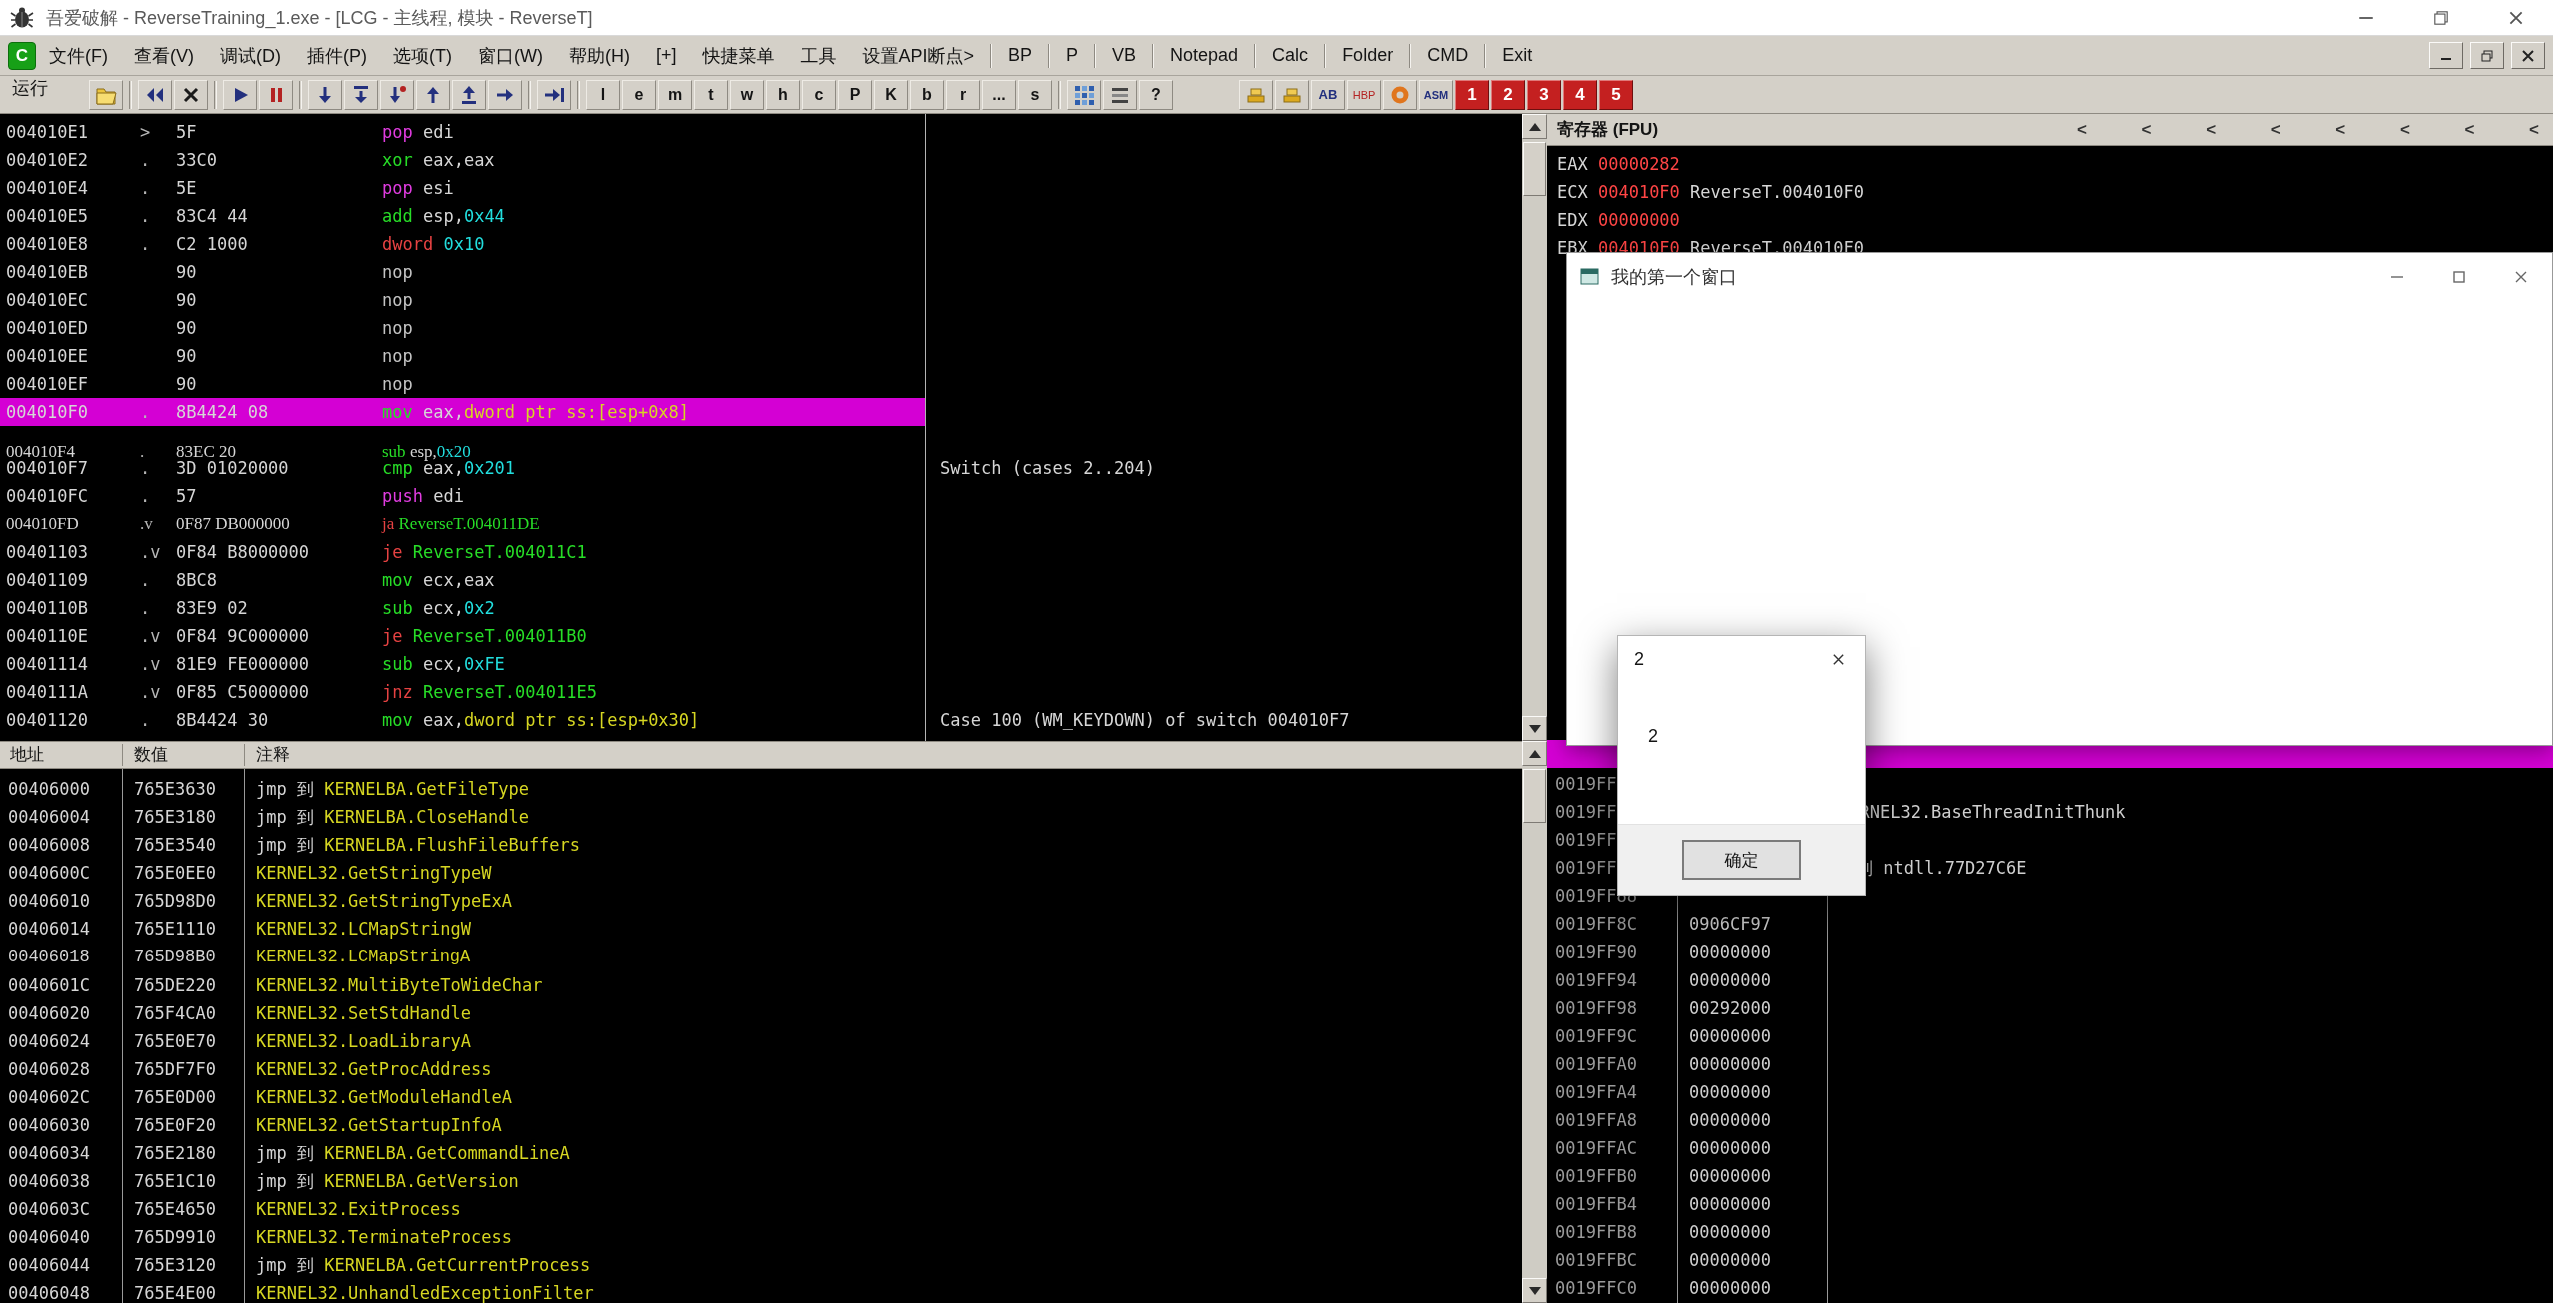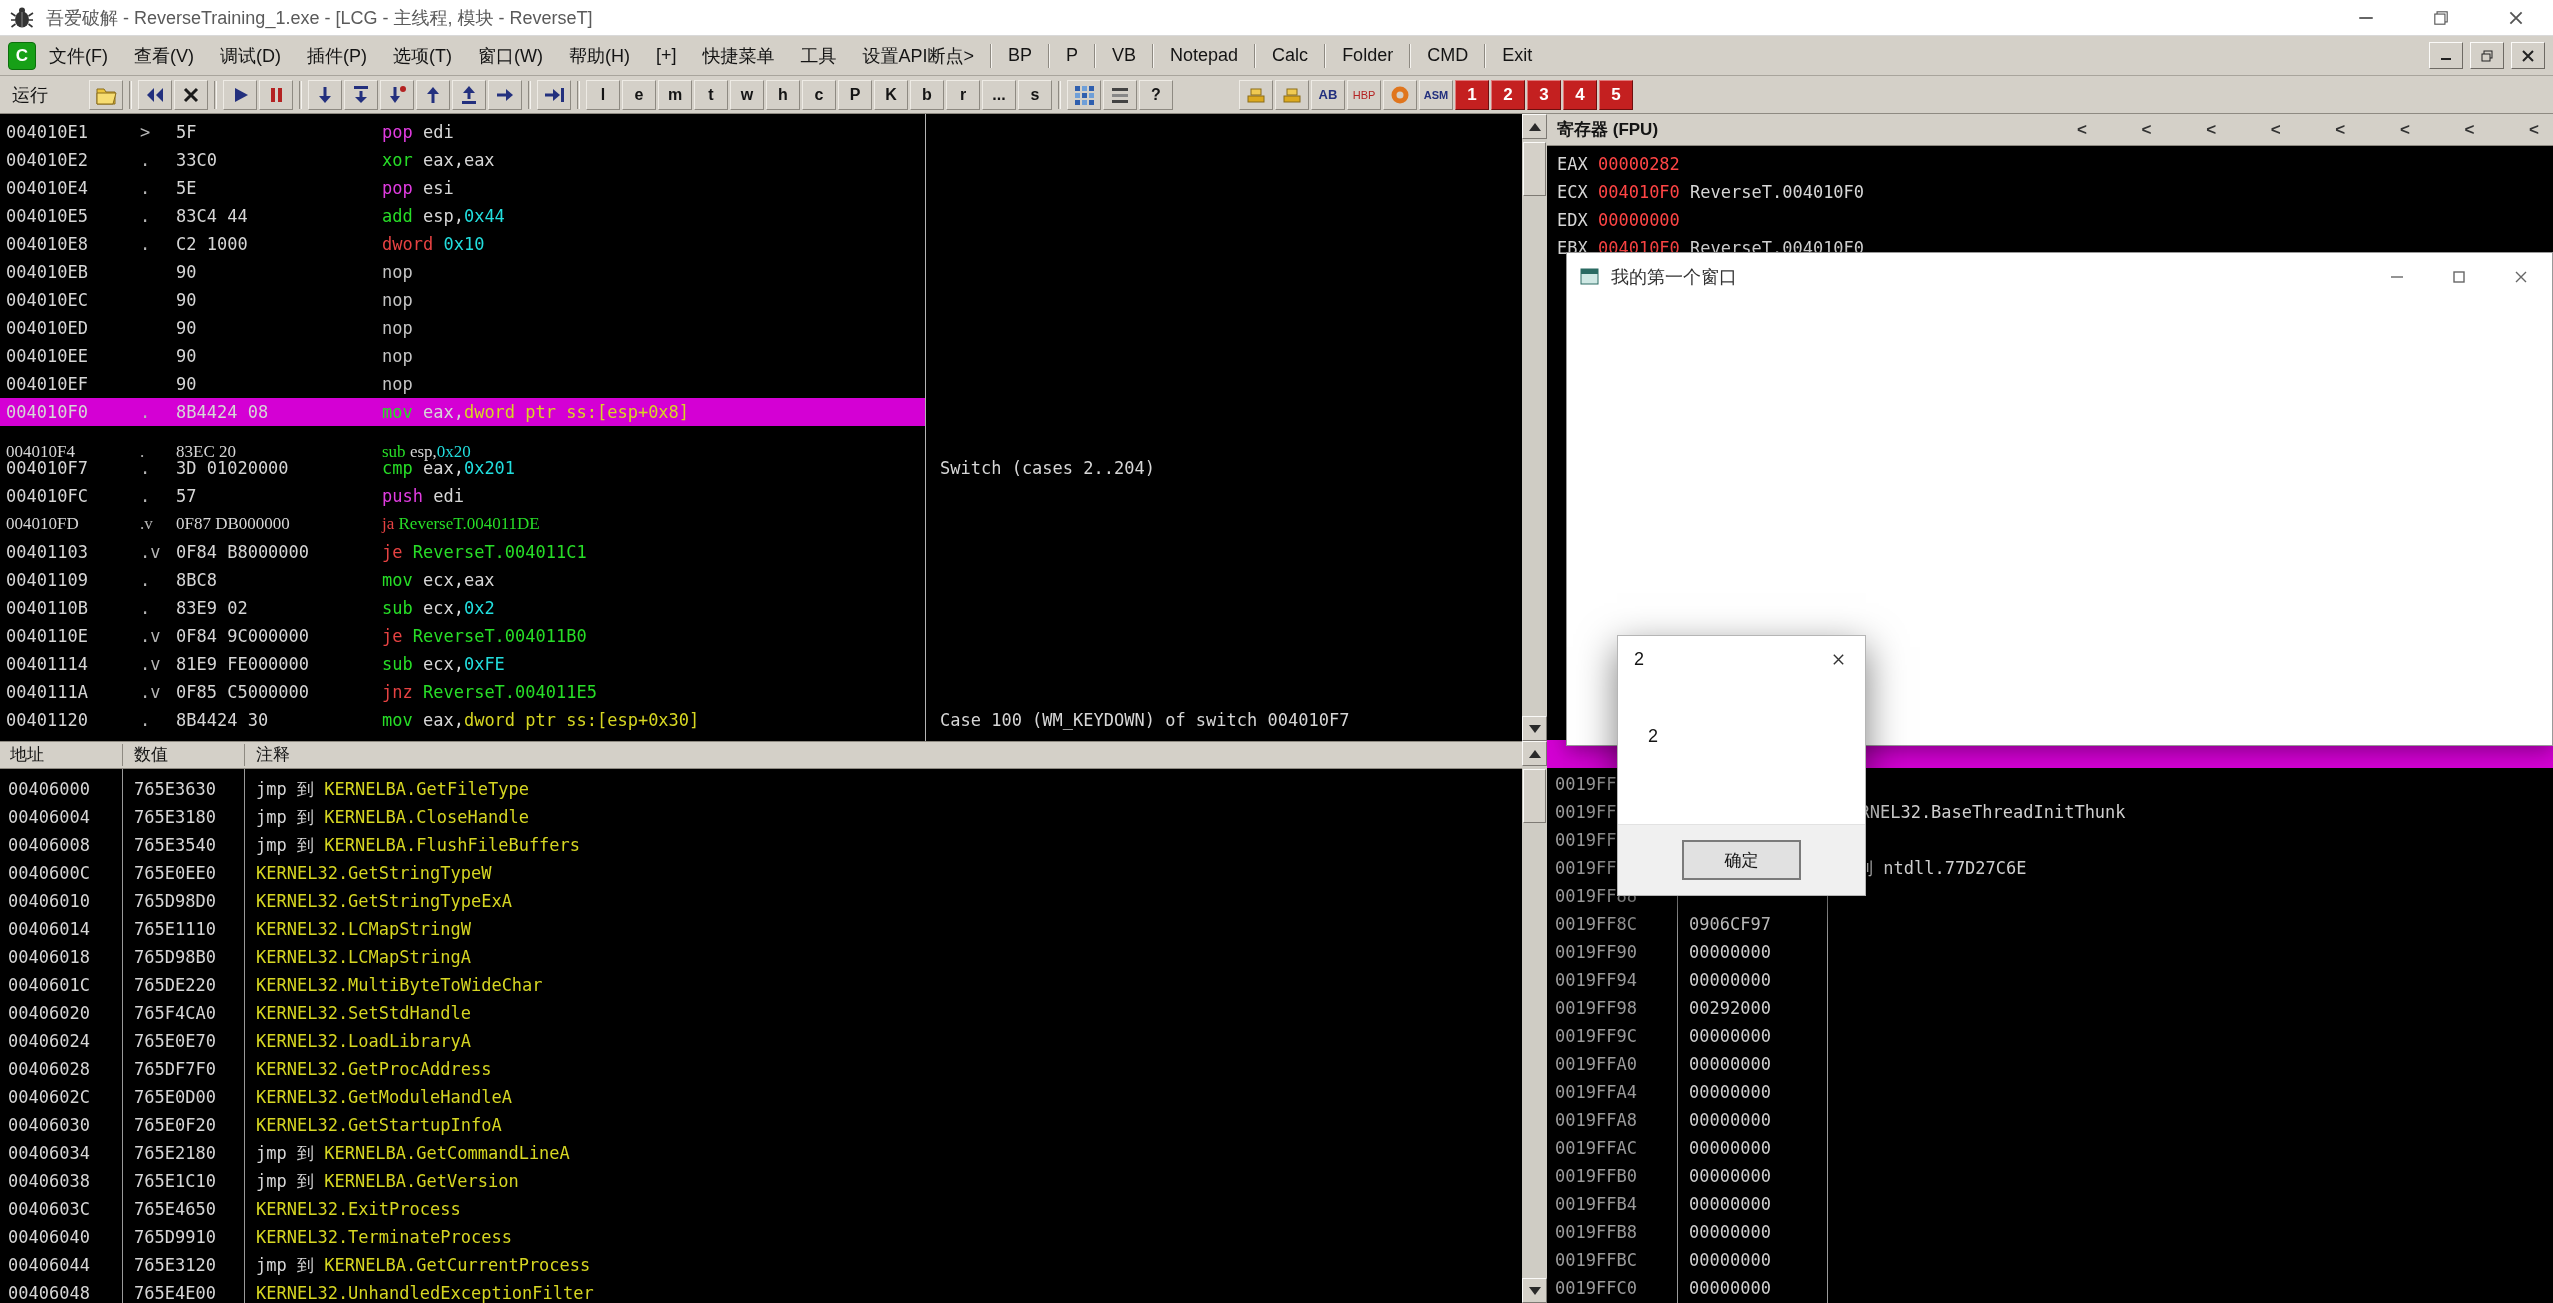--- a/index.html
+++ b/index.html
@@ -16,21 +16,21 @@
 
 #menubar{position:absolute;left:0;top:36px;width:2553px;height:40px;background:#d4d0c8;display:flex;align-items:center;border-bottom:1px solid #a8a49c;z-index:5}
 #lcg-icon{width:28px;height:28px;margin-left:8px;background:#17a017;border:1px solid #0c6e0c;border-radius:4px;color:#fff;font-weight:bold;font-size:17px;display:flex;align-items:center;justify-content:center}
 #menu-items,#menu-tools{display:flex;align-items:center;height:100%}
 .menu-item{padding:0 13px;font-size:18px;color:#141414;height:100%;display:flex;align-items:center;white-space:nowrap}
 .tool-sep{width:2px;height:24px;border-left:1px solid #8e8a82;border-right:1px solid #f5f3ef;margin:0 3px}
 #mdi-controls{margin-left:auto;margin-right:8px;display:flex;gap:7px}
 .mdi-btn{width:34px;height:27px;background:#d4d0c8;border:1px solid;border-color:#fbfaf8 #6e6a64 #6e6a64 #fbfaf8;display:flex;align-items:center;justify-content:center}
 
 
-#toolbar{position:absolute;left:0;top:76px;width:2553px;height:38px;background:#d4d0c8;display:flex;align-items:center;border-bottom:1px solid #8e8a82;z-index:5}
+#toolbar{position:absolute;left:0;top:76px;width:2553px;height:38px;background:#d4d0c8;display:flex;border-bottom:1px solid #8e8a82;z-index:5}
 #tb-status{font-size:18px;margin:0 16px 0 12px;color:#141414;min-width:60px}
 #toolbar-buttons{display:flex;align-items:center;height:100%}
 .tbtn{width:34px;height:30px;display:flex;align-items:center;justify-content:center;background:#d4d0c8;border:1px solid;border-color:#eeebe5 #8e8a82 #8e8a82 #eeebe5;margin:0 1px;flex:none}
 .tsep{width:3px;height:28px;border-left:1px solid #8e8a82;border-right:1px solid #f5f3ef;margin:0 5px;flex:none}
 .tgap{width:64px;flex:none}
 .letter{font-weight:bold;font-size:16px;color:#141414;font-family:"Liberation Sans",sans-serif}
 .numbtn{background:#c42020;border-color:#e07a7a #6e0f0f #6e0f0f #e07a7a}
 .numbtn .letter{color:#ffffff;font-size:17px}
 .abtxt{font-weight:bold;font-size:13px;color:#23307e}
 .hbptxt{font-weight:normal;font-size:11px;color:#b42222}
@@ -456,21 +456,21 @@
   <div id="dump">
     <div class="pdiv" style="left:122px"></div>
     <div class="pdiv" style="left:244px"></div>
     <div id="dump-rows">
         <div class="urow mono" style="top: 6px;"><span class="ua">00406000</span><span class="uv">765E3630</span><span class="uc"><span class="ucpre">jmp 到 </span><span class="ucfn">KERNELBA.GetFileType</span></span></div>
         <div class="urow mono" style="top: 34px;"><span class="ua">00406004</span><span class="uv">765E3180</span><span class="uc"><span class="ucpre">jmp 到 </span><span class="ucfn">KERNELBA.CloseHandle</span></span></div>
         <div class="urow mono" style="top: 62px;"><span class="ua">00406008</span><span class="uv">765E3540</span><span class="uc"><span class="ucpre">jmp 到 </span><span class="ucfn">KERNELBA.FlushFileBuffers</span></span></div>
         <div class="urow mono" style="top: 90px;"><span class="ua">0040600C</span><span class="uv">765E0EE0</span><span class="uc"><span class="ucfn">KERNEL32.GetStringTypeW</span></span></div>
         <div class="urow mono" style="top: 118px;"><span class="ua">00406010</span><span class="uv">765D98D0</span><span class="uc"><span class="ucfn">KERNEL32.GetStringTypeExA</span></span></div>
         <div class="urow mono" style="top: 146px;"><span class="ua">00406014</span><span class="uv">765E1110</span><span class="uc"><span class="ucfn">KERNEL32.LCMapStringW</span></span></div>
-        <div class="urow mono" style="top: 174px;"><span class="ua">00406018</span><span class="uv">765D98B0</span><span class="uc"><span class="ucfn">KERNEL32.LCMapStringA</span></span></div>
+        <div class="urow mono" style="top: 174px; font-family: Liberation Mono, monospace;"><span class="ua">00406018</span><span class="uv">765D98B0</span><span class="uc"><span class="ucfn">KERNEL32.LCMapStringA</span></span></div>
         <div class="urow mono" style="top: 202px;"><span class="ua">0040601C</span><span class="uv">765DE220</span><span class="uc"><span class="ucfn">KERNEL32.MultiByteToWideChar</span></span></div>
         <div class="urow mono" style="top: 230px;"><span class="ua">00406020</span><span class="uv">765F4CA0</span><span class="uc"><span class="ucfn">KERNEL32.SetStdHandle</span></span></div>
         <div class="urow mono" style="top: 258px;"><span class="ua">00406024</span><span class="uv">765E0E70</span><span class="uc"><span class="ucfn">KERNEL32.LoadLibraryA</span></span></div>
         <div class="urow mono" style="top: 286px;"><span class="ua">00406028</span><span class="uv">765DF7F0</span><span class="uc"><span class="ucfn">KERNEL32.GetProcAddress</span></span></div>
         <div class="urow mono" style="top: 314px;"><span class="ua">0040602C</span><span class="uv">765E0D00</span><span class="uc"><span class="ucfn">KERNEL32.GetModuleHandleA</span></span></div>
         <div class="urow mono" style="top: 342px;"><span class="ua">00406030</span><span class="uv">765E0F20</span><span class="uc"><span class="ucfn">KERNEL32.GetStartupInfoA</span></span></div>
         <div class="urow mono" style="top: 370px;"><span class="ua">00406034</span><span class="uv">765E2180</span><span class="uc"><span class="ucpre">jmp 到 </span><span class="ucfn">KERNELBA.GetCommandLineA</span></span></div>
         <div class="urow mono" style="top: 398px;"><span class="ua">00406038</span><span class="uv">765E1C10</span><span class="uc"><span class="ucpre">jmp 到 </span><span class="ucfn">KERNELBA.GetVersion</span></span></div>
         <div class="urow mono" style="top: 426px;"><span class="ua">0040603C</span><span class="uv">765E4650</span><span class="uc"><span class="ucfn">KERNEL32.ExitProcess</span></span></div>
         <div class="urow mono" style="top: 454px;"><span class="ua">00406040</span><span class="uv">765D9910</span><span class="uc"><span class="ucfn">KERNEL32.TerminateProcess</span></span></div>

